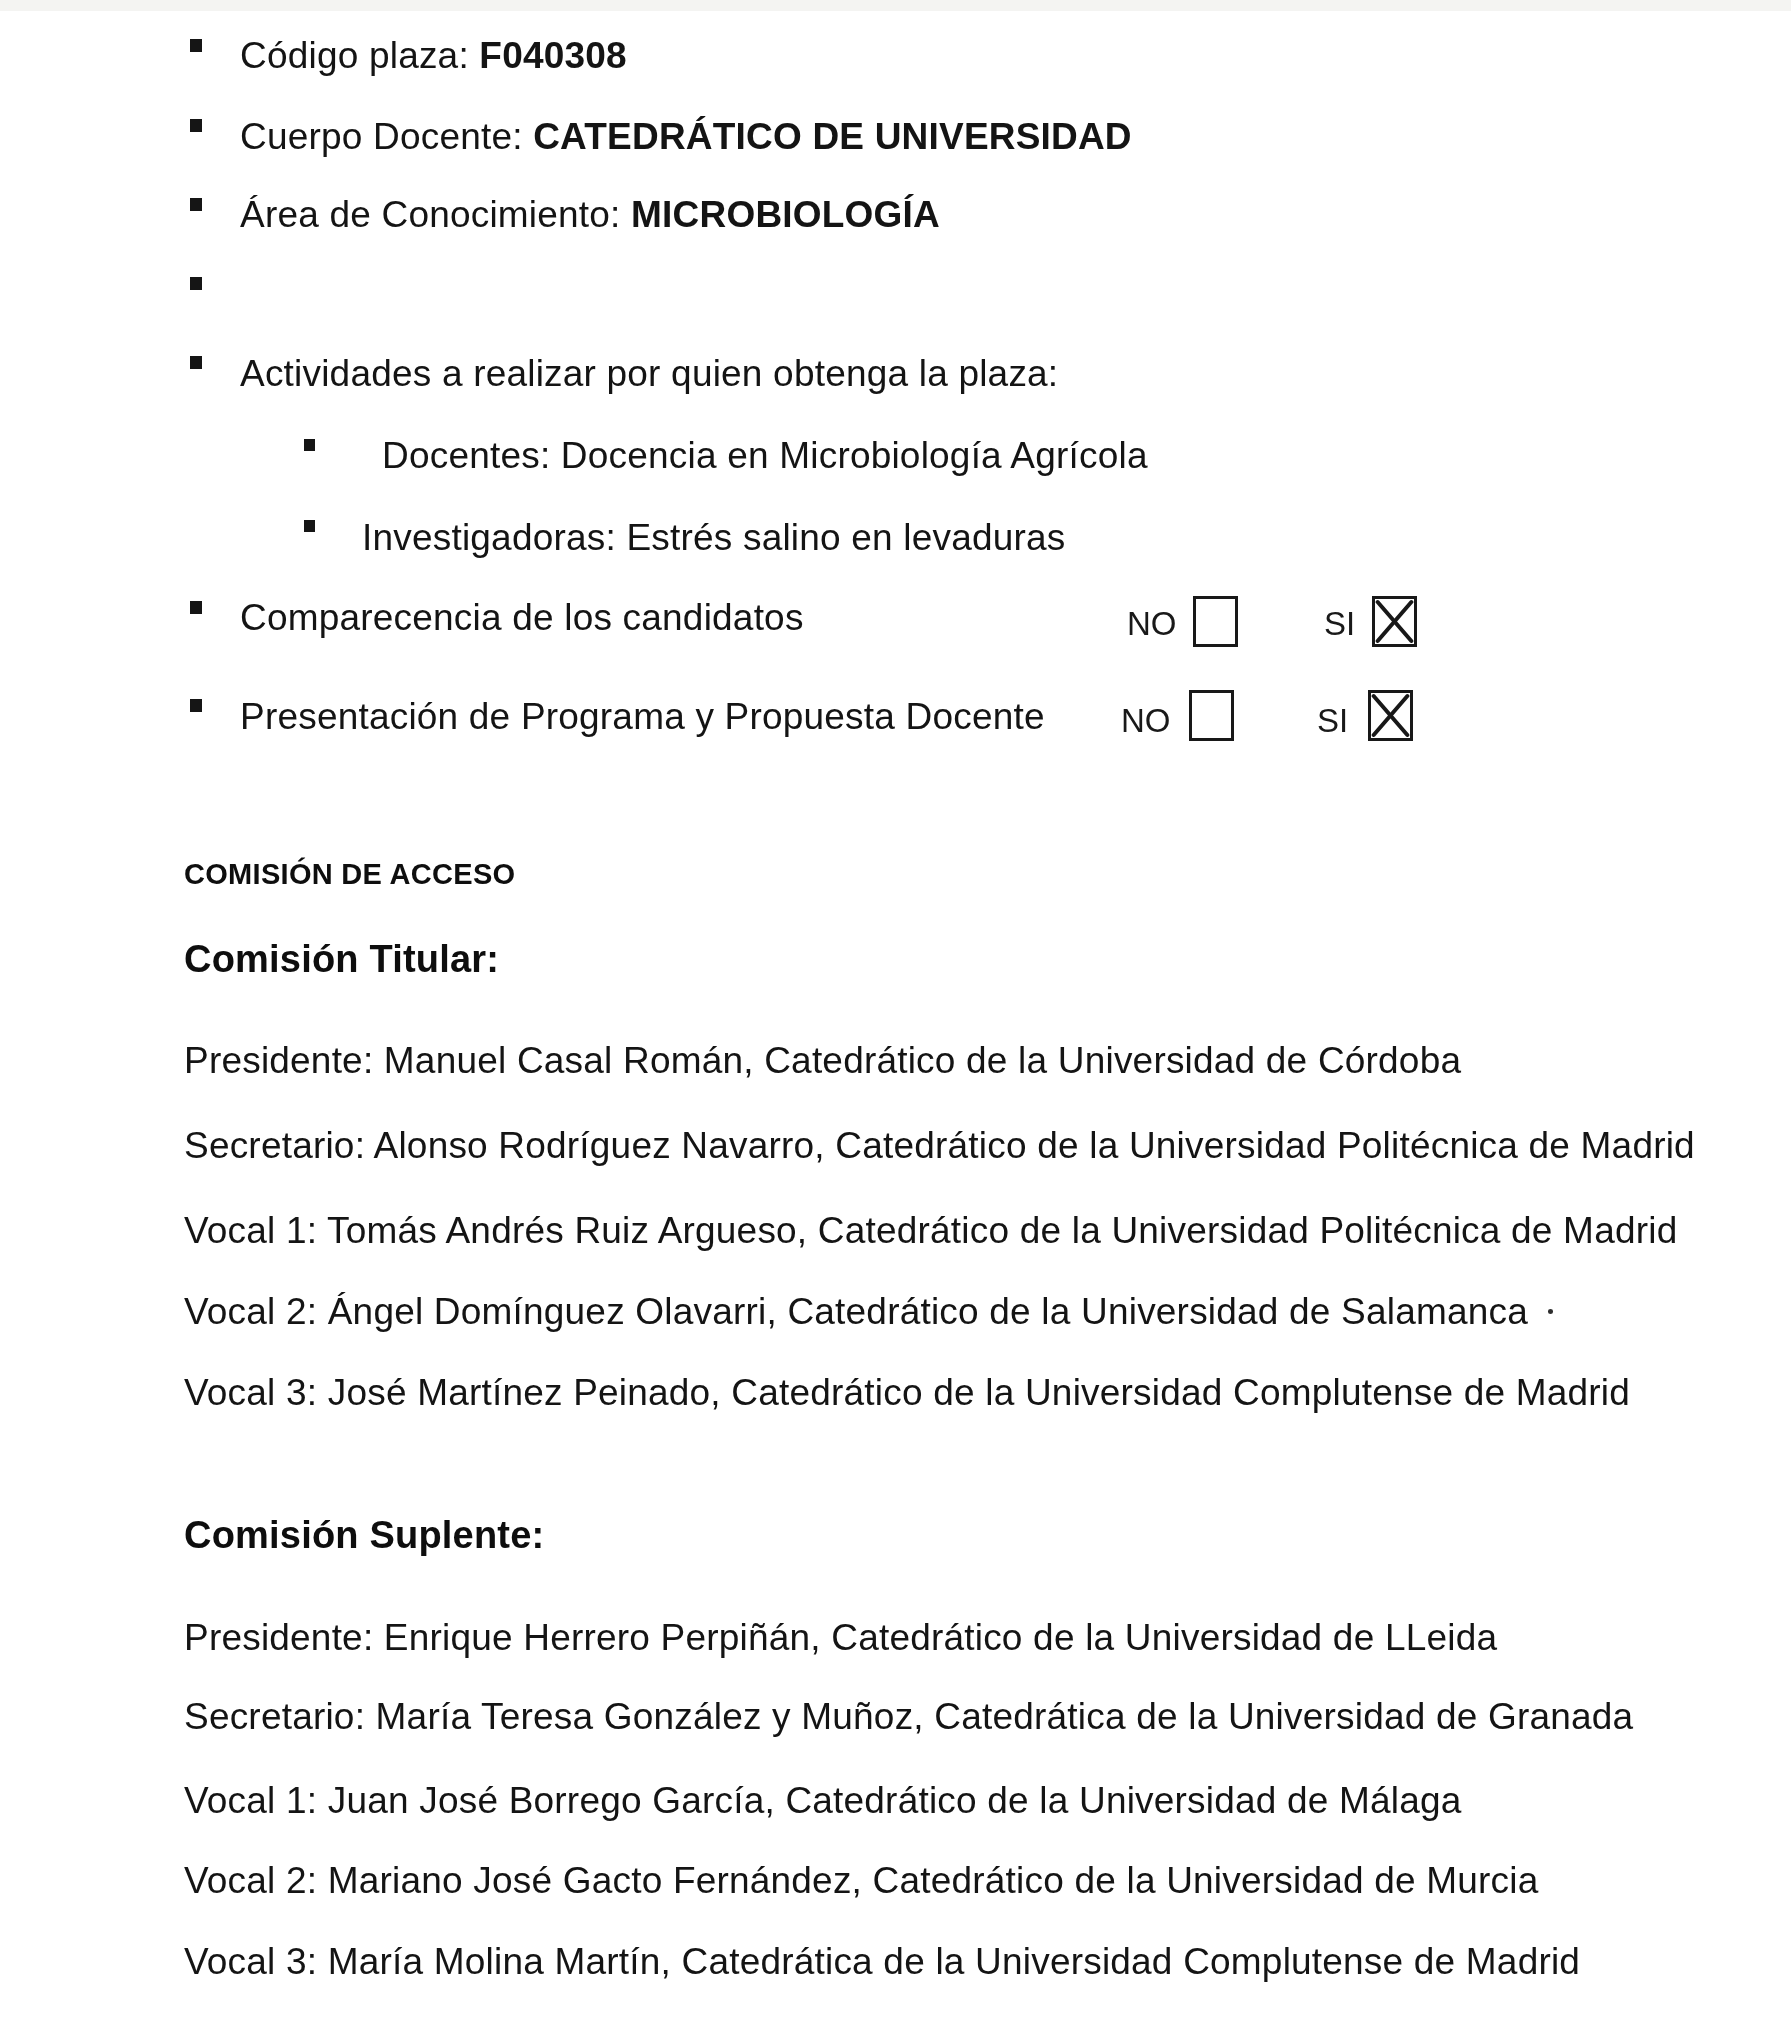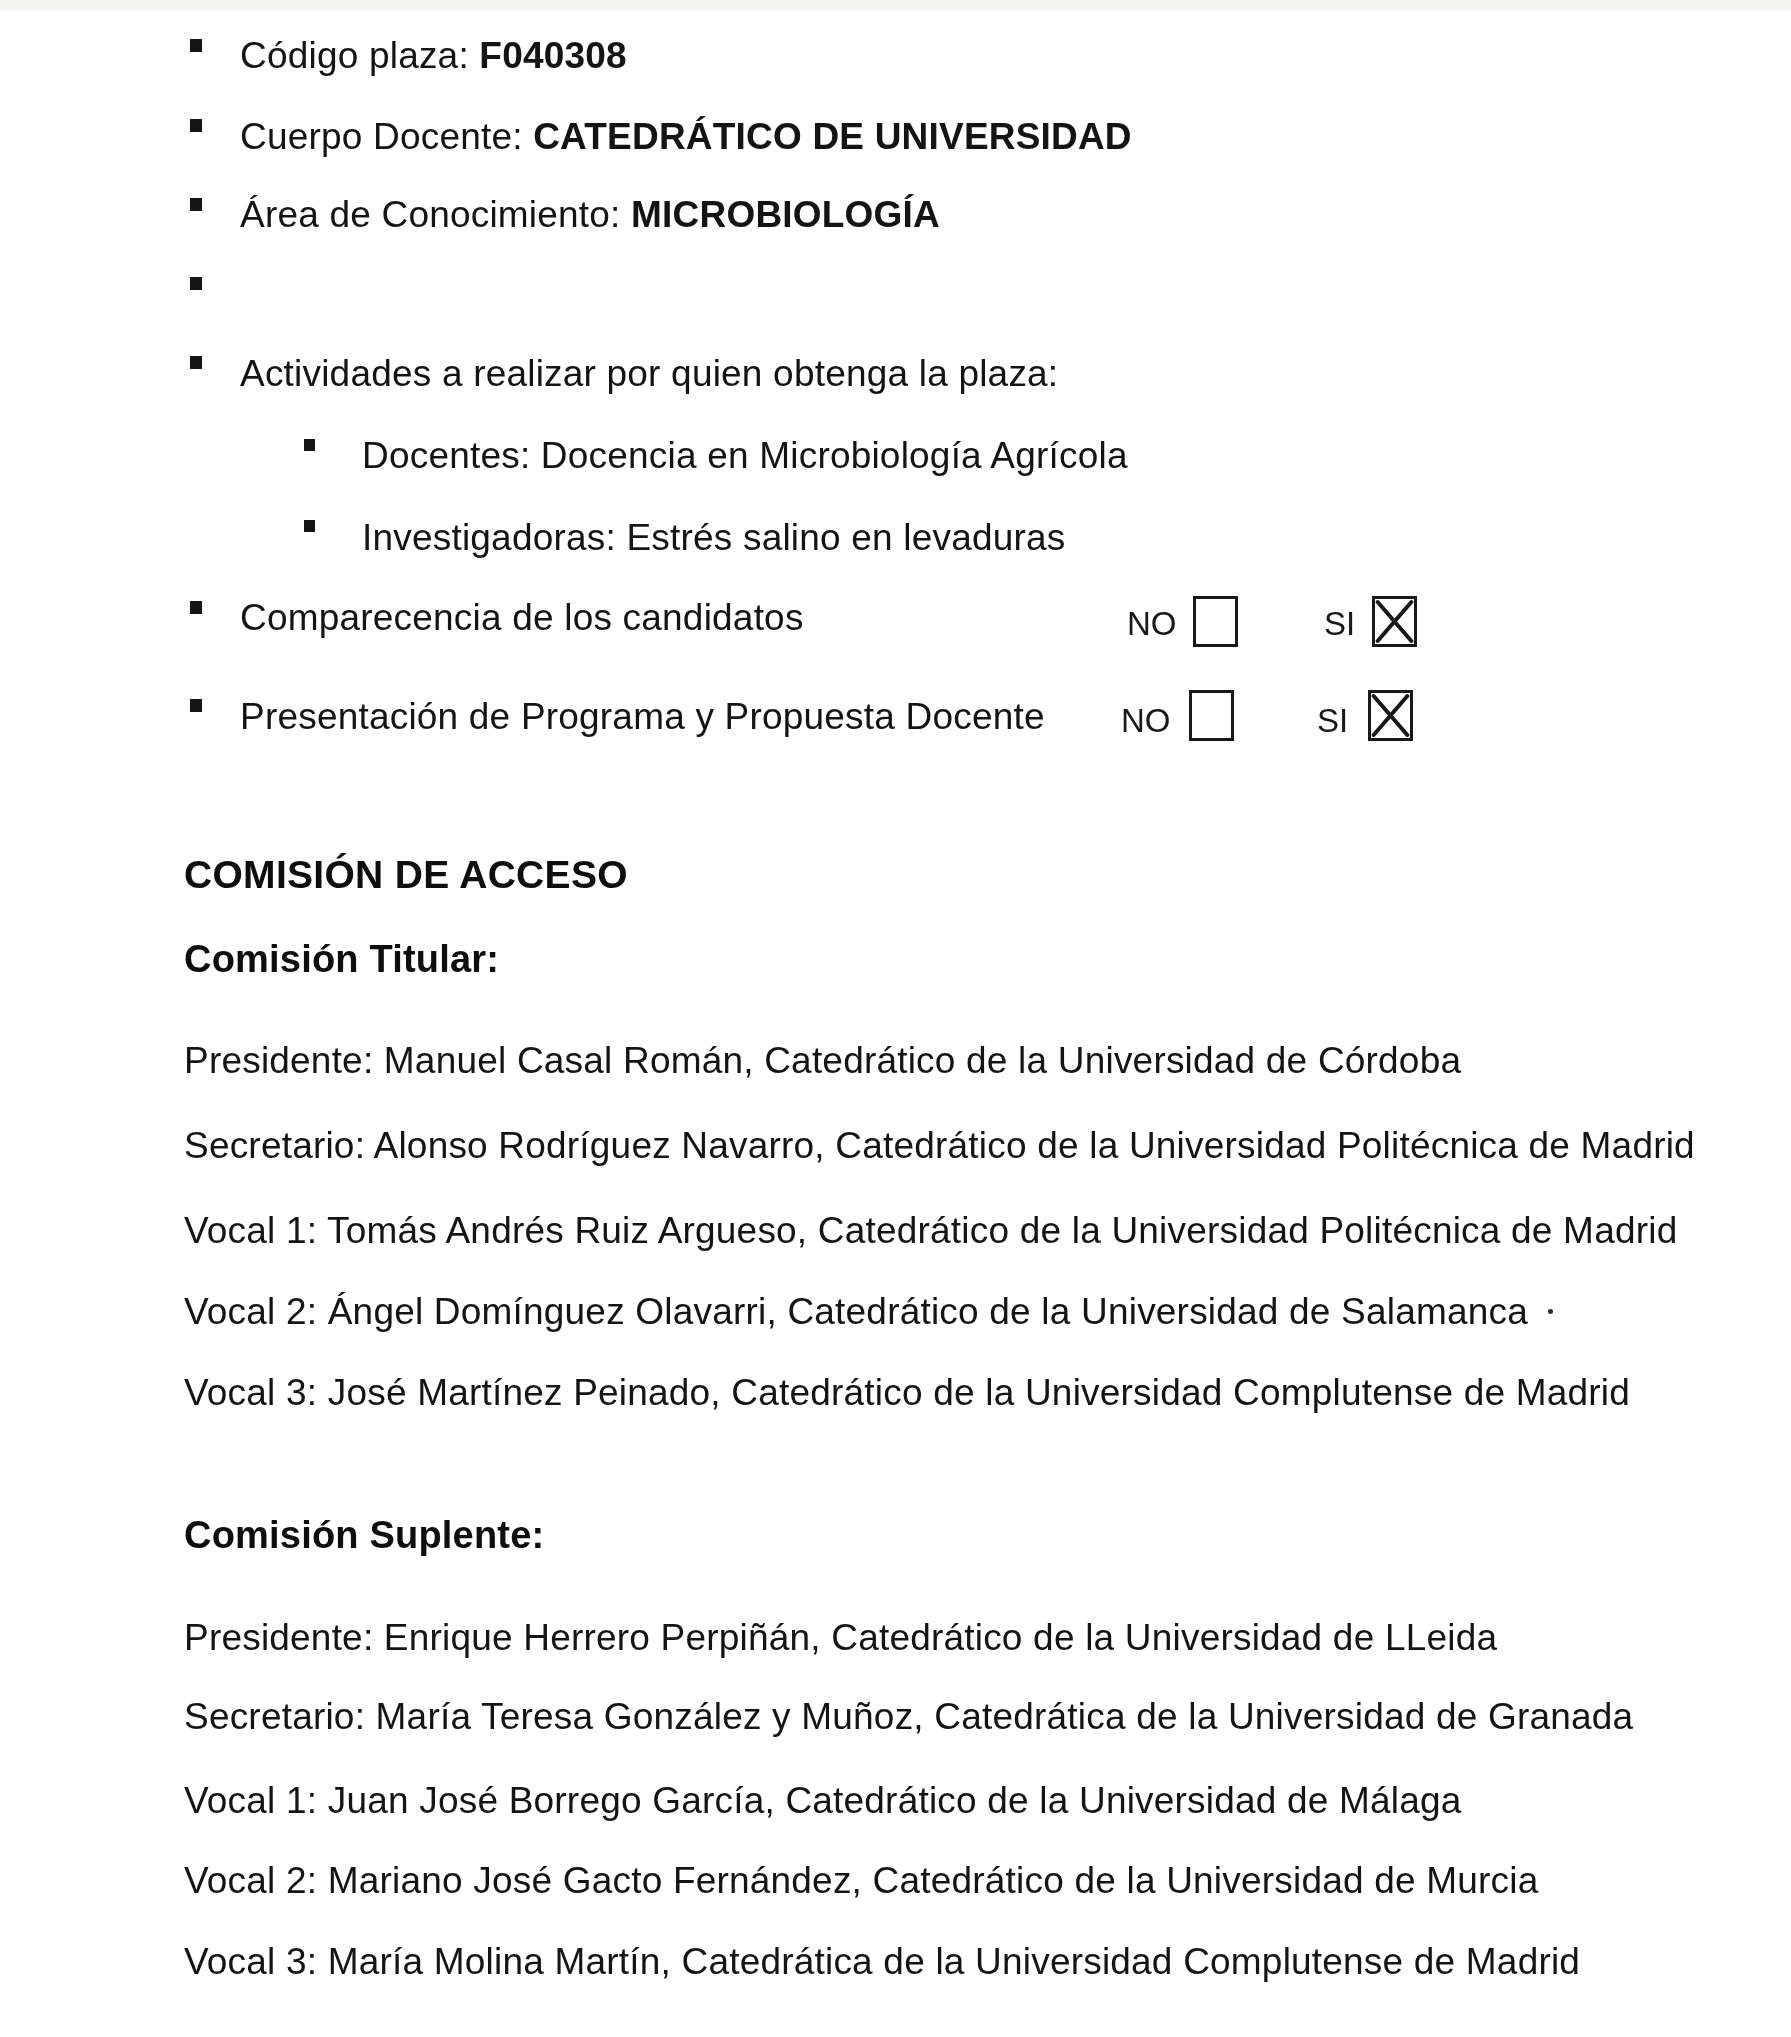--- a/index.html
+++ b/index.html
@@ -24,21 +24,21 @@
   }
   .line .b{font-weight:bold;}
   .bullet-sq{
     position:absolute;
     width:11.6px;height:12.5px;
     background:#151515;
   }
   .bullet-sq.sub{width:10.7px;height:11.6px;}
   .h1{
     position:absolute;
-    font-size:39px;line-height:45px;
+    font-size:29px;line-height:45px;
     font-weight:bold;white-space:nowrap;
     letter-spacing:0.3px;color:#0e0e0e;
   }
   .h2{
     position:absolute;
     font-size:38px;line-height:43px;
     font-weight:bold;white-space:nowrap;
     letter-spacing:0.2px;color:#0e0e0e;text-align:right;
   }
   .cb-label{
@@ -75,21 +75,21 @@
 
   <span class="bullet-sq" style="left:190px;top:198px"></span>
   <div class="line" style="left:240px;top:177px"><span>Área de Conocimiento: </span><span class="b">MICROBIOLOGÍA</span></div>
 
   <span class="bullet-sq" style="left:190px;top:277px"></span>
 
   <span class="bullet-sq" style="left:190px;top:356px"></span>
   <div class="line" style="left:240px;top:336px"><span>Actividades a realizar por quien obtenga la plaza:</span><span class="b"></span></div>
 
   <span class="bullet-sq sub" style="left:304px;top:439px"></span>
-  <div class="line" style="left:362px;top:418px"><span>Docentes: Docencia en Microbiología Agrícola</span></div>
+  <div class="line" style="left:382px;top:418px"><span>Docentes: Docencia en Microbiología Agrícola</span></div>
 
   <span class="bullet-sq sub" style="left:304px;top:520px"></span>
   <div class="line" style="left:362px;top:500px"><span>Investigadoras: Estrés salino en levaduras</span></div>
 
   <span class="bullet-sq" style="left:190px;top:601px"></span>
   <div class="line" style="left:240px;top:580px"><span>Comparecencia de los candidatos</span></div>
   <div class="cb-label" style="left:1127px;top:605px">NO</div>
   <div class="cbx" style="left:1193px;top:596px">
     
   </div>

